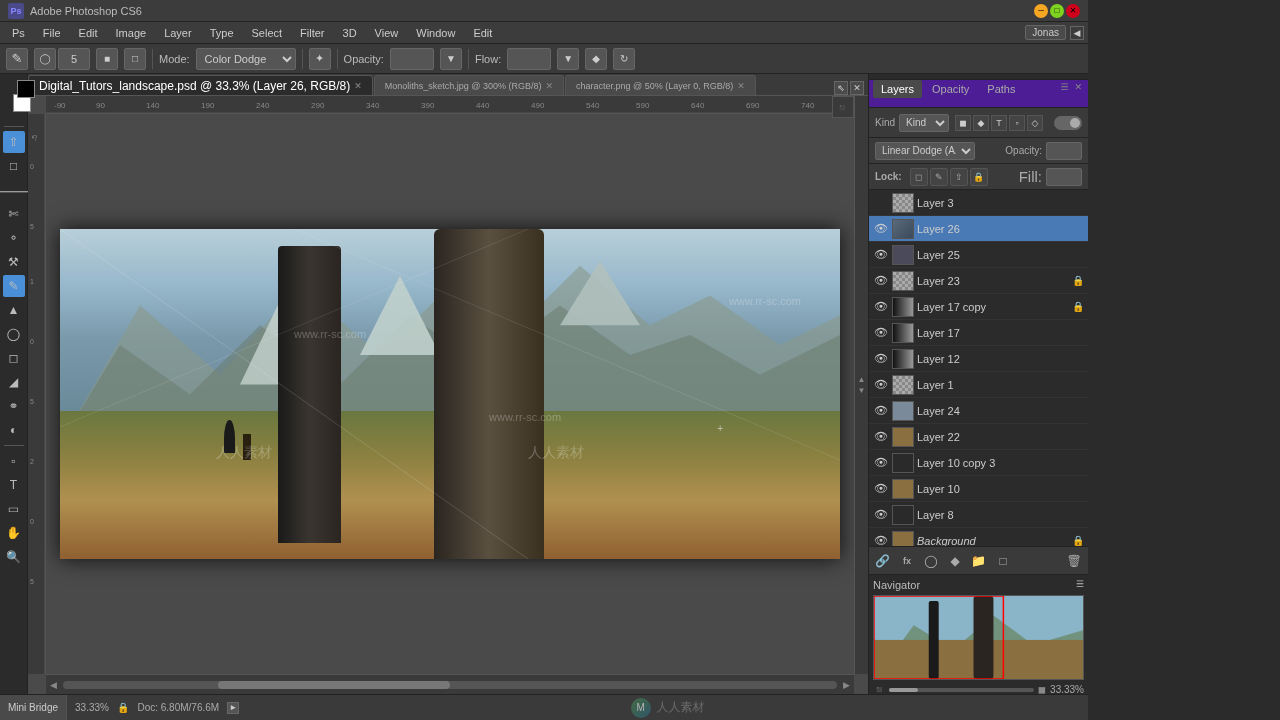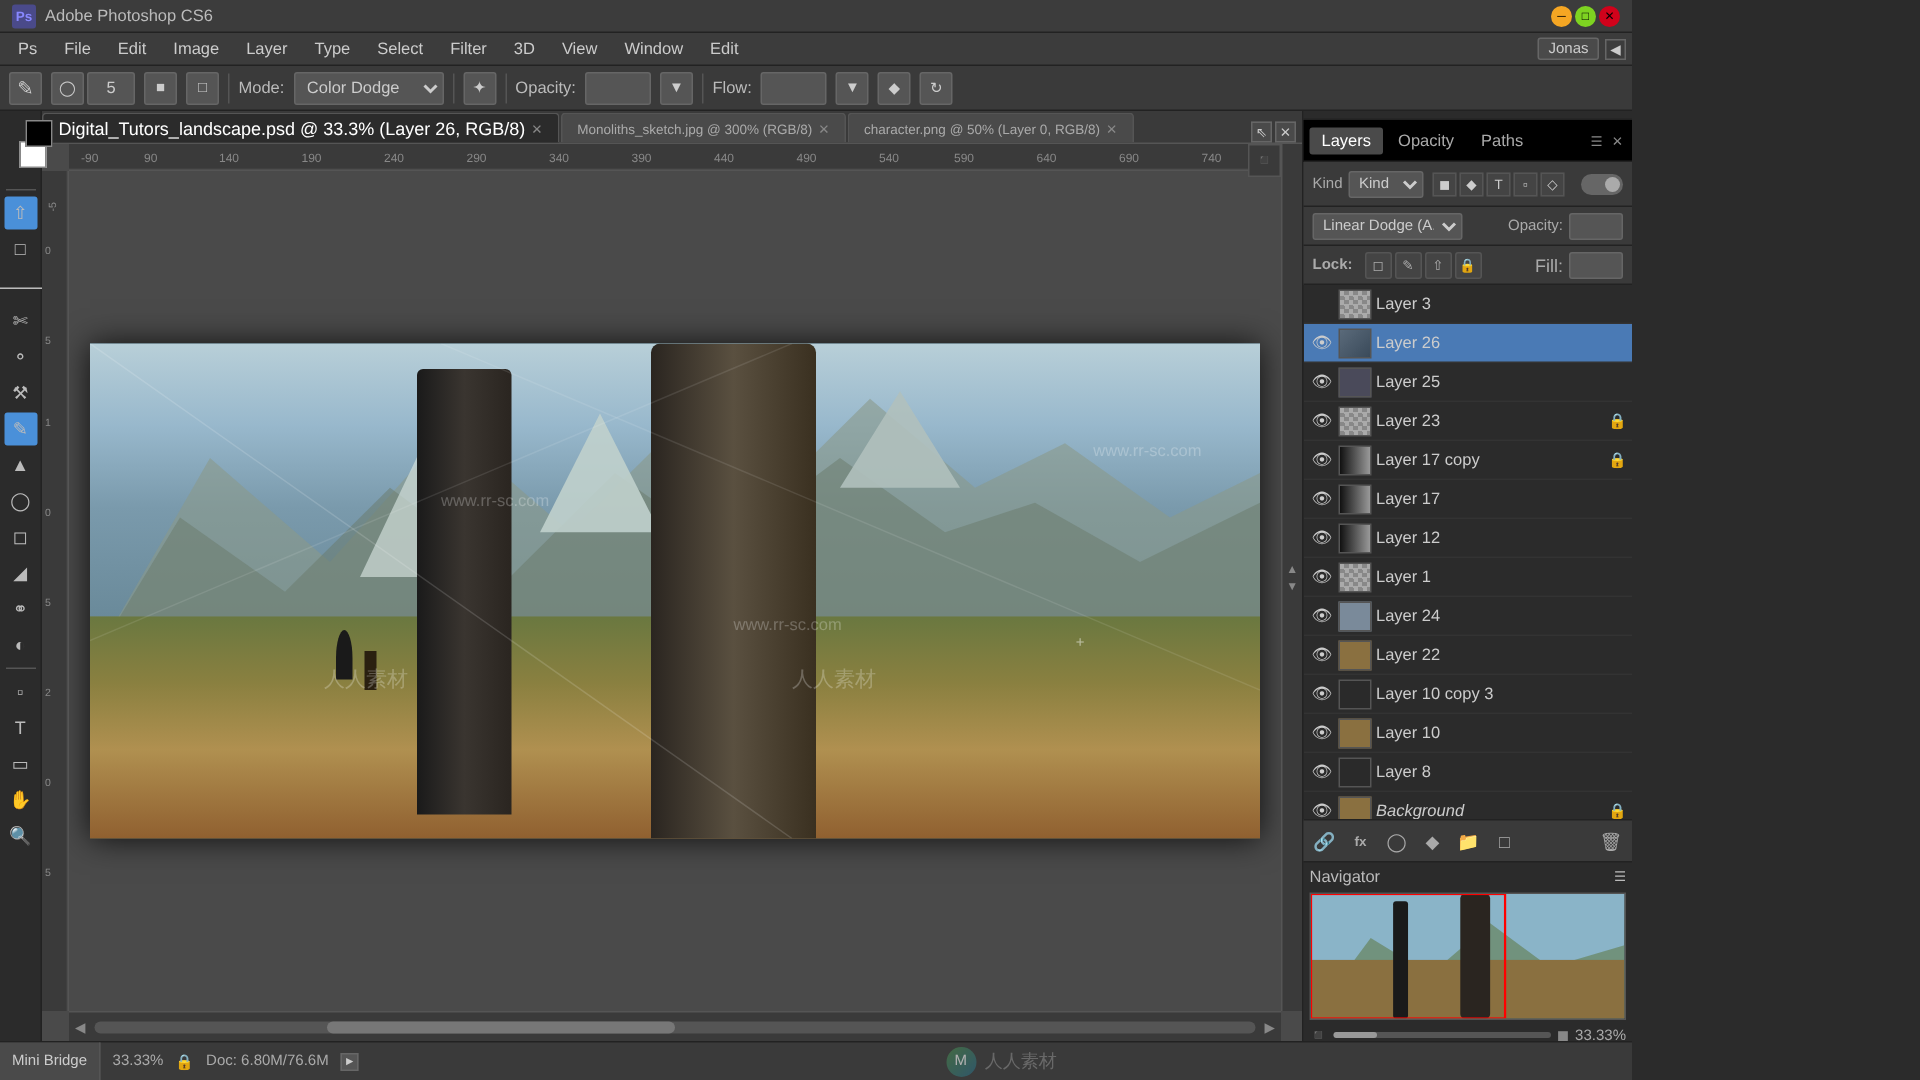--- a/index.html
+++ b/index.html
@@ -43,21 +43,21 @@
     .tab .close-x { font-size: 9px; color: #888; cursor: pointer; }
     #canvas-ruler-h { position: absolute; top: 22px; left: 0; right: 14px; height: 18px; background: #3a3a3a; border-bottom: 1px solid #555; display: flex; align-items: center; overflow: hidden; }
     #canvas-ruler-v { position: absolute; top: 22px; left: 0; width: 18px; bottom: 20px; background: #3a3a3a; border-right: 1px solid #555; }
 
     
     #canvas-content { position: absolute; top: 40px; left: 18px; right: 14px; bottom: 20px; overflow: hidden; display: flex; align-items: center; justify-content: center; }
     .canvas-image { width: 780px; height: 330px; background: linear-gradient(to bottom, #8ab4c8 0%, #a0c0d0 20%, #6a8a7a 50%, #8a7040 70%, #5a5030 100%); position: relative; overflow: hidden; box-shadow: 0 0 20px rgba(0,0,0,0.8); }
 
     
     #right-panel { width: 220px; background: #2b2b2b; border-left: 1px solid #222; display: flex; flex-direction: column; }
-    #panel-tabs { height: 28px; background: #000000; display: flex; align-items: center; padding: 0 4px; border-bottom: 1px solid #222; gap: 2px; }
+    #panel-tabs { height: 28px; background: #4c1d95; display: flex; align-items: flex-start; padding: 0 4px; border-bottom: 1px solid #222; gap: 2px; }
     .panel-tab { padding: 3px 8px; font-size: 11px; color: #aaa; cursor: pointer; border-radius: 2px; }
     .panel-tab.active { color: #fff; background: #4a4a4a; }
     #panel-header { height: 30px; background: #3a3a3a; border-bottom: 1px solid #222; display: flex; align-items: center; padding: 0 6px; gap: 4px; }
     #panel-blend-row { height: 26px; background: #3a3a3a; border-bottom: 1px solid #222; display: flex; align-items: center; padding: 0 6px; gap: 4px; }
     #panel-lock-row { height: 26px; background: #3a3a3a; border-bottom: 1px solid #222; display: flex; align-items: center; padding: 0 6px; gap: 4px; }
     #layers-list { flex: 1; overflow-y: auto; background: #2b2b2b; }
     .layer-item { height: 26px; display: flex; align-items: center; padding: 0 4px; gap: 3px; cursor: pointer; border-bottom: 1px solid #333; }
     .layer-item.active { background: #4a7ab5; }
     .layer-vis { width: 16px; height: 16px; display: flex; align-items: center; justify-content: center; font-size: 11px; cursor: pointer; }
     .layer-thumb { width: 22px; height: 20px; border: 1px solid #555; background: #666; flex-shrink: 0; }
@@ -120,21 +120,21 @@
     .mode-icon { width: 22px; height: 22px; background: #555; border: 1px solid #666; border-radius: 2px; display: flex; align-items: center; justify-content: center; cursor: pointer; font-size: 11px; color: #ccc; }
 
     
     #window-frame { position: relative; width: 1088px; height: 720px; border-radius: 13px; }
     
     
     .lock-icons { display: flex; gap: 2px; align-items: center; }
     .lock-icon-btn { width: 18px; height: 18px; background: #444; border: 1px solid #555; border-radius: 2px; display: flex; align-items: center; justify-content: center; font-size: 9px; color: #aaa; cursor: pointer; }
 
     
-    .fill-label { font-size: 12px; color: #aaa; }
+    .fill-label { font-size: 15px; color: #aaa; }
   </style>
 </head>
 <body>
 <div id="window-frame">
 
 <div id="titlebar">
   <div class="title">
     <div class="title-icon">Ps</div>
     <span>Adobe Photoshop CS6</span>
   </div>

